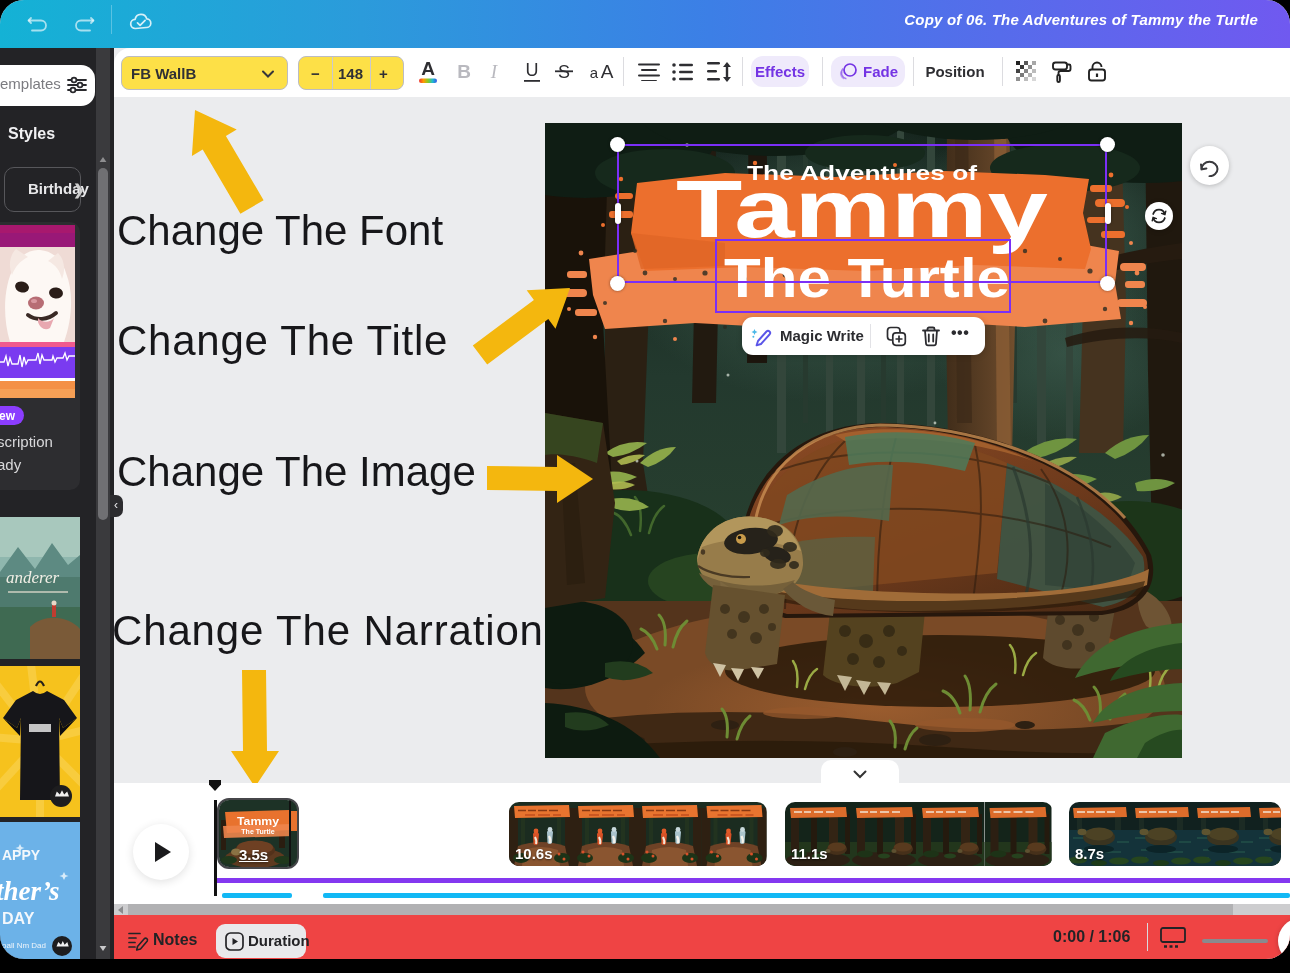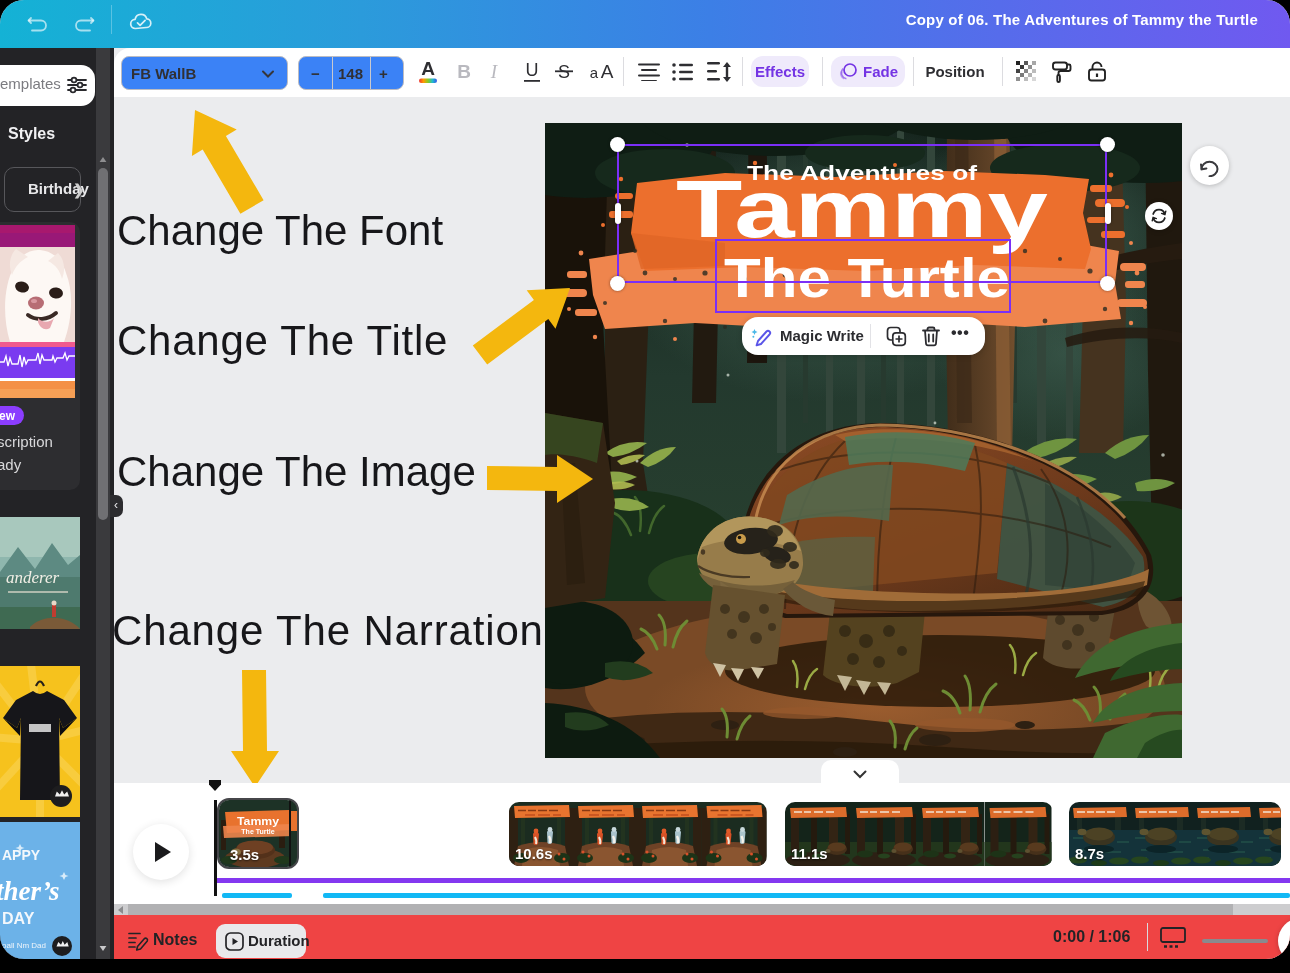--- a/index.html
+++ b/index.html
@@ -4,59 +4,59 @@
 <style>
   * { margin:0; padding:0; box-sizing:border-box; }
   html,body { width:1290px; height:973px; background:#000; overflow:hidden;
     font-family:"Liberation Sans", sans-serif; }
   #app { position:absolute; left:0; top:0; width:1290px; height:959px;
     border-radius:24px; overflow:hidden; background:#ebecee; }
   .abs { position:absolute; }
 
   
   #topbar { position:absolute; left:0; top:0; width:1290px; height:48px;
-    background:linear-gradient(90deg,#14b2d5 0%,#2b9bdb 28%,#3c7fe6 55%,#7059f0 100%); }
+    background:linear-gradient(90deg,#14b2d5 0%,#2b9bdb 28%,#3c7fe6 55%,#7059f0 100%);font-style:italic; }
   #topbar .sep { position:absolute; left:111px; top:5px; width:1px; height:29px; background:rgba(255,255,255,0.28); }
   #doctitle { position:absolute; right:32px; top:11px; color:#fff; font-size:15px; font-weight:bold; letter-spacing:0.2px; }
 
   
   #sidebar { position:absolute; left:0; top:48px; width:114px; height:911px; background:#232326; }
   #sb-scroll { position:absolute; left:96px; top:0; width:14px; height:911px; background:#3a3a3d; }
   #sb-thumb { position:absolute; left:2px; top:120px; width:10px; height:352px; background:#707073; border-radius:5px; }
   #tpl-pill { position:absolute; left:-18px; top:17px; width:113px; height:41px; background:#fff; border-radius:14px; }
   #tpl-pill span { position:absolute; left:18px; top:10px; color:#7b7b80; font-size:15px; }
   #styles { position:absolute; left:8px; top:77px; color:#f1f1f3; font-size:16px; font-weight:bold; }
   #birthday { position:absolute; left:4px; top:119px; width:77px; height:45px; border:1.5px solid #57575b; border-radius:10px; }
   #birthday .txt { position:absolute; left:23px; top:12px; color:#e8e8ea; font-size:15px; font-weight:bold; }
   #birthday .chev { position:absolute; right:-5px; top:13px; color:#cfcfcf; font-size:15px; }
   .card { position:absolute; left:0; width:80px; overflow:hidden; }
 
   
   #toolbar { position:absolute; left:114px; top:48px; width:1176px; height:49px; background:#fff; border-radius:16px 0 0 0; }
-  .tb-box { position:absolute; top:8px; height:34px; border:1px solid #bcbcc2; border-radius:8px; background:#3b82f6; }
+  .tb-box { position:absolute; top:8px; height:34px; border:1px solid #bcbcc2; border-radius:8px; background:#fde047; }
   #fontbox { left:7px; width:167px; }
   #fontbox b { position:absolute; left:9px; top:8px; font-size:15px; color:#303034; }
   #sizebox { left:184px; width:106px; }
   #sizebox .d { position:absolute; top:0; width:1px; height:32px; background:#c9c9ce; }
   #sizebox b { position:absolute; top:8px; font-size:15px; color:#303034; }
   .tbi { position:absolute; top:8px; height:31px; display:flex; align-items:center; justify-content:center; }
   .tsep { position:absolute; top:9px; width:1px; height:29px; background:#dcdce0; }
   .pill { position:absolute; top:8px; height:31px; background:#efeafb; border-radius:12px; color:#7434e4; font-size:15px; font-weight:bold; display:flex; align-items:center; justify-content:center; }
 
   
   #canvas { position:absolute; left:114px; top:97px; width:960px; height:686px; background:#ebecee; }
   #art { position:absolute; left:431px; top:26px; width:637px; height:635px; }
   .lbl { position:absolute; color:#17171a; font-size:42px; letter-spacing:0px; white-space:nowrap; }
 
   
   .selrect { position:absolute; border:2px solid #7b2ff7; }
   .hcirc { position:absolute; width:15px; height:15px; background:#fff; border-radius:50%; box-shadow:0 0 3px rgba(0,0,0,0.45); }
   .hbar { position:absolute; width:6px; height:21px; background:#fff; border-radius:3px; box-shadow:0 0 3px rgba(0,0,0,0.45); }
 
-  #magicpill { position:absolute; left:628px; top:220px; width:243px; height:38px; background:#fff; border-radius:16px; box-shadow:0 1px 6px rgba(0,0,0,0.18); }
+  #magicpill { position:absolute; left:628px; top:220px; width:243px; height:38px; background:#fff; border-radius:11px; box-shadow:0 1px 6px rgba(0,0,0,0.18); }
   #magicpill .t { position:absolute; left:38px; top:10px; font-size:15px; font-weight:bold; color:#2c2c30; }
   #magicpill .sep { position:absolute; left:128px; top:7px; width:1px; height:24px; background:#e2e2e6; }
 
   .circbtn { position:absolute; background:#fff; border-radius:50%; box-shadow:0 1px 5px rgba(0,0,0,0.22); }
 
   
   #timeline { position:absolute; left:114px; top:783px; width:1176px; height:121px; background:#fff; }
   #tl-tab { position:absolute; left:707px; top:-23px; width:78px; height:24px; background:#fff; border-radius:10px 10px 0 0; }
   .clip { position:absolute; top:19px; height:64px; border-radius:10px; overflow:hidden; }
   .dur { position:absolute; left:6px; bottom:4px; color:#fff; font-size:15px; font-weight:bold; text-shadow:0 1px 2px rgba(0,0,0,0.6); }
@@ -139,21 +139,21 @@
         <rect y="153" width="75" height="3" fill="#fff"></rect>
         <rect y="156" width="75" height="17" fill="#f49046"></rect>
         <rect y="164" width="75" height="9" fill="#f7a75c" opacity="0.7"></rect>
       </svg>
       <div class="abs" style="left:-14px;top:184px;width:38px;height:19px;background:#8b3dff;border-radius:10px;"></div>
       <div class="abs" style="left:-1px;top:187px;color:#fff;font-size:12px;font-weight:bold;">ew</div>
       <div class="abs" style="left:-3px;top:211px;color:#d8d8da;font-size:15px;">scription</div>
       <div class="abs" style="left:-3px;top:234px;color:#d8d8da;font-size:15px;">ady</div>
     </div>
 
-    <div class="card" style="top:469px;height:112px;text-align:right;">
+    <div class="card" style="top:469px;height:142px;text-align:right;">
       <svg width="80" height="142" viewBox="0 0 80 142">
         <rect width="80" height="142" fill="#8fb7ae"></rect>
         <rect y="0" width="80" height="40" fill="#a8c8bd"></rect>
         <path d="M0 55 L18 30 L35 52 L52 26 L68 48 L80 38 V60 H0 Z" fill="#5d8a82"></path>
         <path d="M0 60 h80 v30 c-25 6 -55 6 -80 0 Z" fill="#4e7a6e"></path>
         <path d="M0 90 h80 v52 H0 Z" fill="#3f6a52"></path>
         <path d="M30 110 C45 95 70 100 80 112 V142 H30 Z" fill="#7a5a38"></path>
         <rect x="52" y="88" width="4" height="12" fill="#c03c30"></rect>
         <circle cx="54" cy="86" r="2.5" fill="#e8d8c8"></circle>
         <text x="6" y="66" font-size="17" font-style="italic" fill="#f2efe6" font-family="Liberation Serif">anderer</text>
@@ -850,21 +850,21 @@
         <path d="M6 12 L70 10 L72 30 L8 33 Z" fill="#e8722e"></path>
         <path d="M4 26 L74 24 L75 36 L5 38 Z" fill="#ef854d" opacity="0.9"></path>
         <text x="39" y="25" text-anchor="middle" font-family="Liberation Sans" font-weight="bold" font-size="11" fill="#fff" textLength="42" lengthAdjust="spacingAndGlyphs">Tammy</text>
         <text x="39" y="34" text-anchor="middle" font-family="Liberation Sans" font-weight="bold" font-size="7" fill="#fff">The Turtle</text>
         <rect x="70" y="0" width="2" height="67" fill="#111"></rect>
         <g transform="translate(72,0)">
             <rect width="6" height="67" fill="#1d3226"></rect>
             <rect x="0" y="11" width="6" height="20" fill="#e8722e"></rect>
           </g>
       </svg>
-      <div class="dur" style="left:11px;">3.5s</div>
+      <div class="dur" style="left:20px;text-decoration:underline;">3.5s</div>
     </div>
     <div class="clip" style="left:395px;width:258px;">
       <svg width="258" height="64" style="position:absolute">
           <use href="#f3" x="0" y="0" width="65" height="64"></use>
           <use href="#f3" x="64" y="0" width="65" height="64"></use>
           <use href="#f3" x="128" y="0" width="65" height="64"></use>
           <use href="#f3" x="192" y="0" width="66" height="64"></use>
         </svg>
       <div class="dur">10.6s</div>
     </div>

